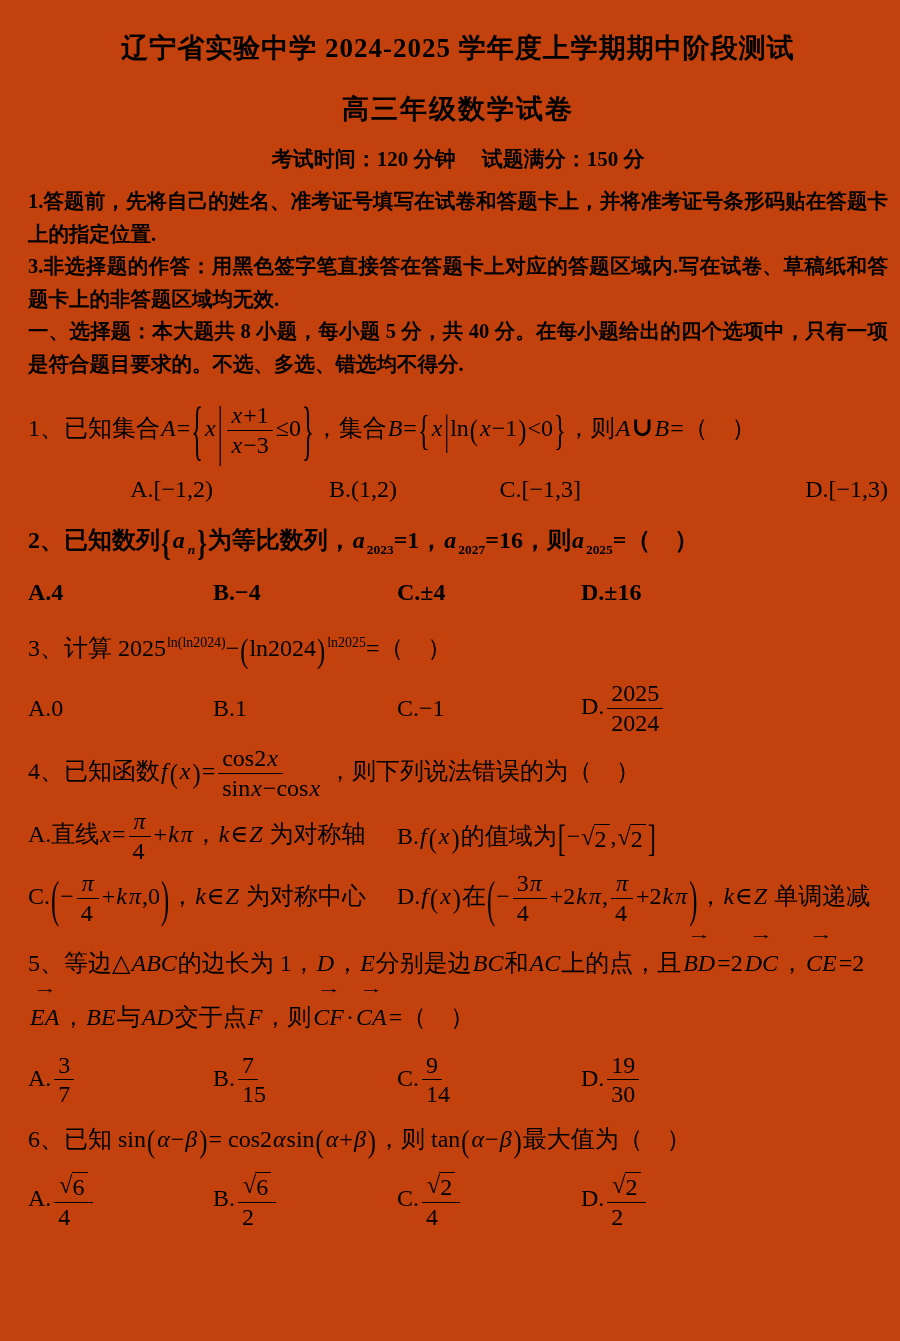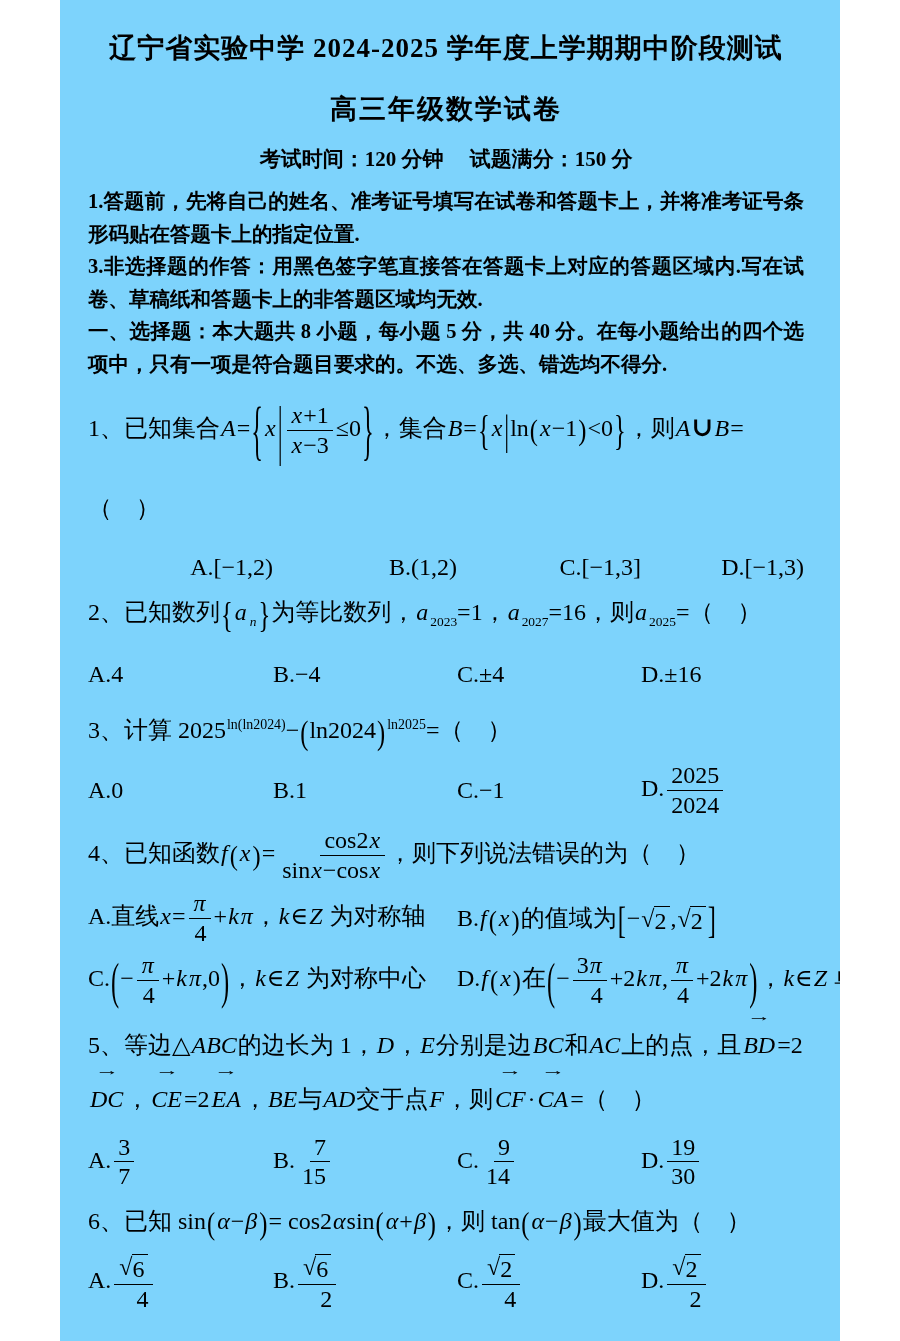--- a/index.html
+++ b/index.html
@@ -1,22 +1,22 @@
 <!DOCTYPE html>
 <html><head>
 <meta charset="utf-8">
 <style>
   html,body{margin:0;padding:0;background:#ffffff;}
   .page{
     position:relative;
-    width:780px;height:1341px;
+    width:900px;height:1341px;
     margin:0 auto;
-    background:#7dd3fc;color:#000;
+    background:#c2410c;color:#000;
     font-family:"Liberation Serif","DejaVu Serif",serif;
-    padding:26px 36px 0 28px;
+    padding:26px 12px 0 28px;
     box-sizing:border-box;
     overflow:hidden;
   }
   .title{
     margin:4px 0 0 0;
     font-size:27px;font-weight:700;text-align:center;letter-spacing:1px;
   }
   .subtitle{
     margin:25px 0 0 0;
     font-size:27px;font-weight:700;text-align:center;letter-spacing:2px;
@@ -33,37 +33,37 @@
   .notice-heading,.notice{text-align:justify;}
   
   .questions{font-size:24px;}
   .stem{text-align:left;}
   .opts{display:grid;grid-template-columns:185px 184px 184px auto;align-items:center;}
   .opts2{display:grid;grid-template-columns:369px auto;align-items:center;}
   .opt{white-space:nowrap;}
   .olabel{font-style:normal;}
   .q1 .stem{line-height:78px;margin-top:8px;}
   .q1 .opts{line-height:40px;text-align:right;}
-  .q2 .stem{line-height:26px;margin-top:12px;}
-  .q2 .opts{line-height:38px;margin-top:20px;}
+  .q2 .stem{line-height:38px;margin-top:12px;font-weight:bold;}
+  .q2 .opts{line-height:38px;margin-top:4px;font-weight:bold;}
   .q3 .stem{line-height:48px;margin-top:8px;}
   .q3 .opts{margin-top:4px;min-height:58px;}
   .q4 .stem{line-height:64px;margin-top:2px;}
   .q4 .opts2{min-height:62px;}
   .q5 .stem{line-height:54px;margin-top:6px;}
   .q5 .opts{margin-top:8px;min-height:54px;}
   .q6 .stem{line-height:46px;margin-top:8px;}
   .q6 .opts{margin-top:4px;min-height:64px;}
   
   .mtxt{}
   .mvar{font-style:italic;padding:0 1px;}
   .msub{font-size:0.56em;vertical-align:-0.42em;margin-left:1px;}
   .msup{font-size:0.58em;vertical-align:0.68em;margin-left:1px;margin-top:35px;}
   .mfrac{
-    display:inline-flex;flex-direction:column;align-items:flex-end;
+    display:inline-flex;flex-direction:column;align-items:flex-start;
     vertical-align:middle;margin:0 3px;line-height:1.12;text-align:center;
   }
   .mnum{display:block;border-bottom:1.5px solid #000;padding:0 4px 1px;}
   .mden{display:block;padding:1px 4px 0;}
   .msqrt{display:inline-flex;align-items:flex-start;margin:0 1px;}
   .mrad{line-height:1.05;transform:translateY(1px);}
   .mradi{border-top:1.6px solid #000;line-height:1.1;padding:1px 3px 0 1px;margin-left:-1px;}
   .mvec{display:inline-block;position:relative;font-style:italic;margin:0 2px;}
   .marr{
     position:absolute;left:50%;top:-0.58em;

